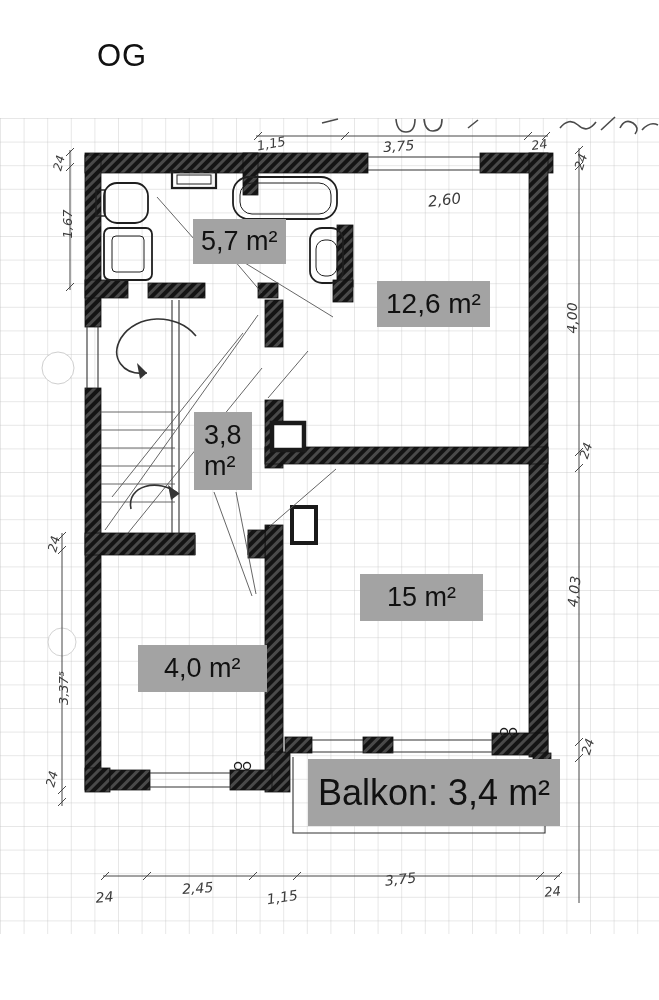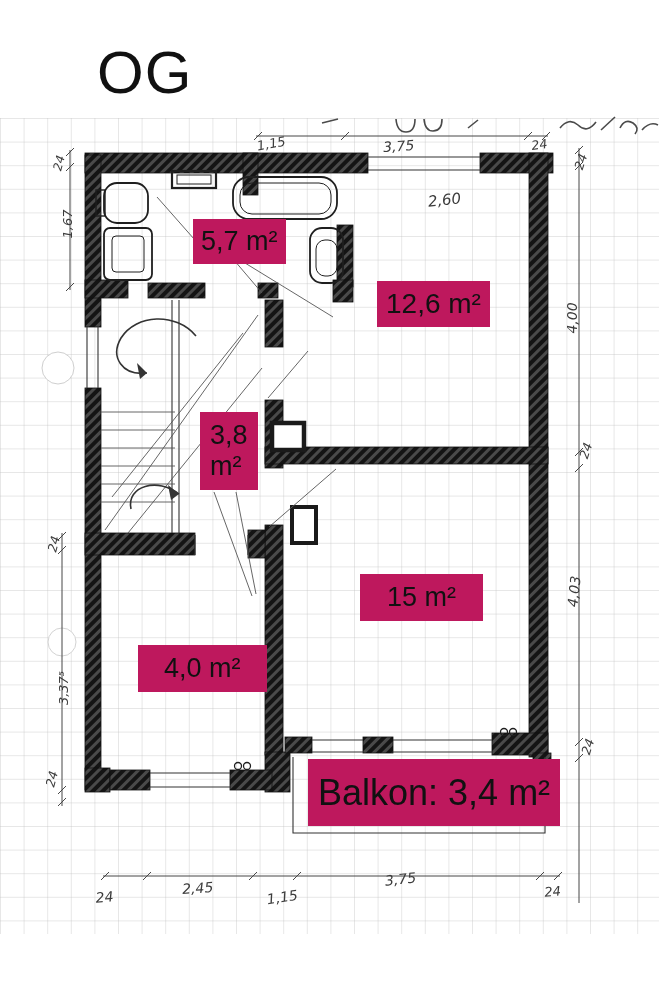--- a/index.html
+++ b/index.html
@@ -1,21 +1,21 @@
 <!DOCTYPE html>
 <html><head>
 <meta charset="utf-8">
 <style>
   html,body{margin:0;padding:0;}
   body{width:659px;height:1000px;background:#ffffff;position:relative;overflow:hidden;
        font-family:"Liberation Sans",sans-serif;}
-  .title{position:absolute;left:97px;top:38px;font-size:60px;color:#111;letter-spacing:1px;
+  .title{position:absolute;left:97px;top:38px;font-size:31px;color:#111;letter-spacing:1px;
          font-family:"Liberation Sans",sans-serif;}
   svg{position:absolute;left:0;top:0;}
-  .rlabel{position:absolute;background:#be185d;color:#111;font-size:27px;line-height:1.15;
+  .rlabel{position:absolute;background:#a3a3a3;color:#111;font-size:27px;line-height:1.15;
           white-space:nowrap;font-family:"Liberation Sans",sans-serif;}
   .hw{font-family:"DejaVu Sans",sans-serif;font-style:italic;fill:#3c3c3c;}
   .dim{stroke:#474747;stroke-width:1;fill:none;}
   .thin{stroke:#333;stroke-width:1.1;fill:none;}
   .pencil{stroke:#555;stroke-width:0.9;fill:none;}
   .fix{stroke:#1f1f1f;fill:none;}
 </style>
 </head>
 <body>
 
@@ -186,19 +186,19 @@
     <text class="hw" font-size="14" x="105" y="902" transform="rotate(-5 105 902)">24</text>
     <text class="hw" font-size="14" x="198" y="893" transform="rotate(-4 198 893)">2,45</text>
     <text class="hw" font-size="14" x="283" y="902" transform="rotate(-8 283 902)">1,15</text>
     <text class="hw" font-size="14" x="401" y="884" transform="rotate(-6 401 884)">3,75</text>
     <text class="hw" font-size="13" x="553" y="896" transform="rotate(-5 553 896)">24</text>
   </g>
 </svg>
 
 <div class="rlabel" style="left:193px;top:219px;padding:7px 8px;">5,7 m²</div>
 <div class="rlabel" style="left:377px;top:281px;padding:7px 9px;font-size:28px;text-align:right;">12,6 m²</div>
-<div class="rlabel" style="left:200px;top:412px;padding:8px 10px;">
+<div class="rlabel" style="left:194px;top:412px;padding:8px 10px;">
   <div>3,8</div>
   <div>m²</div>
 </div>
 <div class="rlabel" style="left:360px;top:574px;padding:8px 27px;">15 m²</div>
 <div class="rlabel" style="left:138px;top:645px;padding:8px 26px;">4,0 m²</div>
 <div class="rlabel" style="left:308px;top:759px;padding:13px 10px;font-size:36px;">Balkon: 3,4 m²</div>
 
 </body></html>

